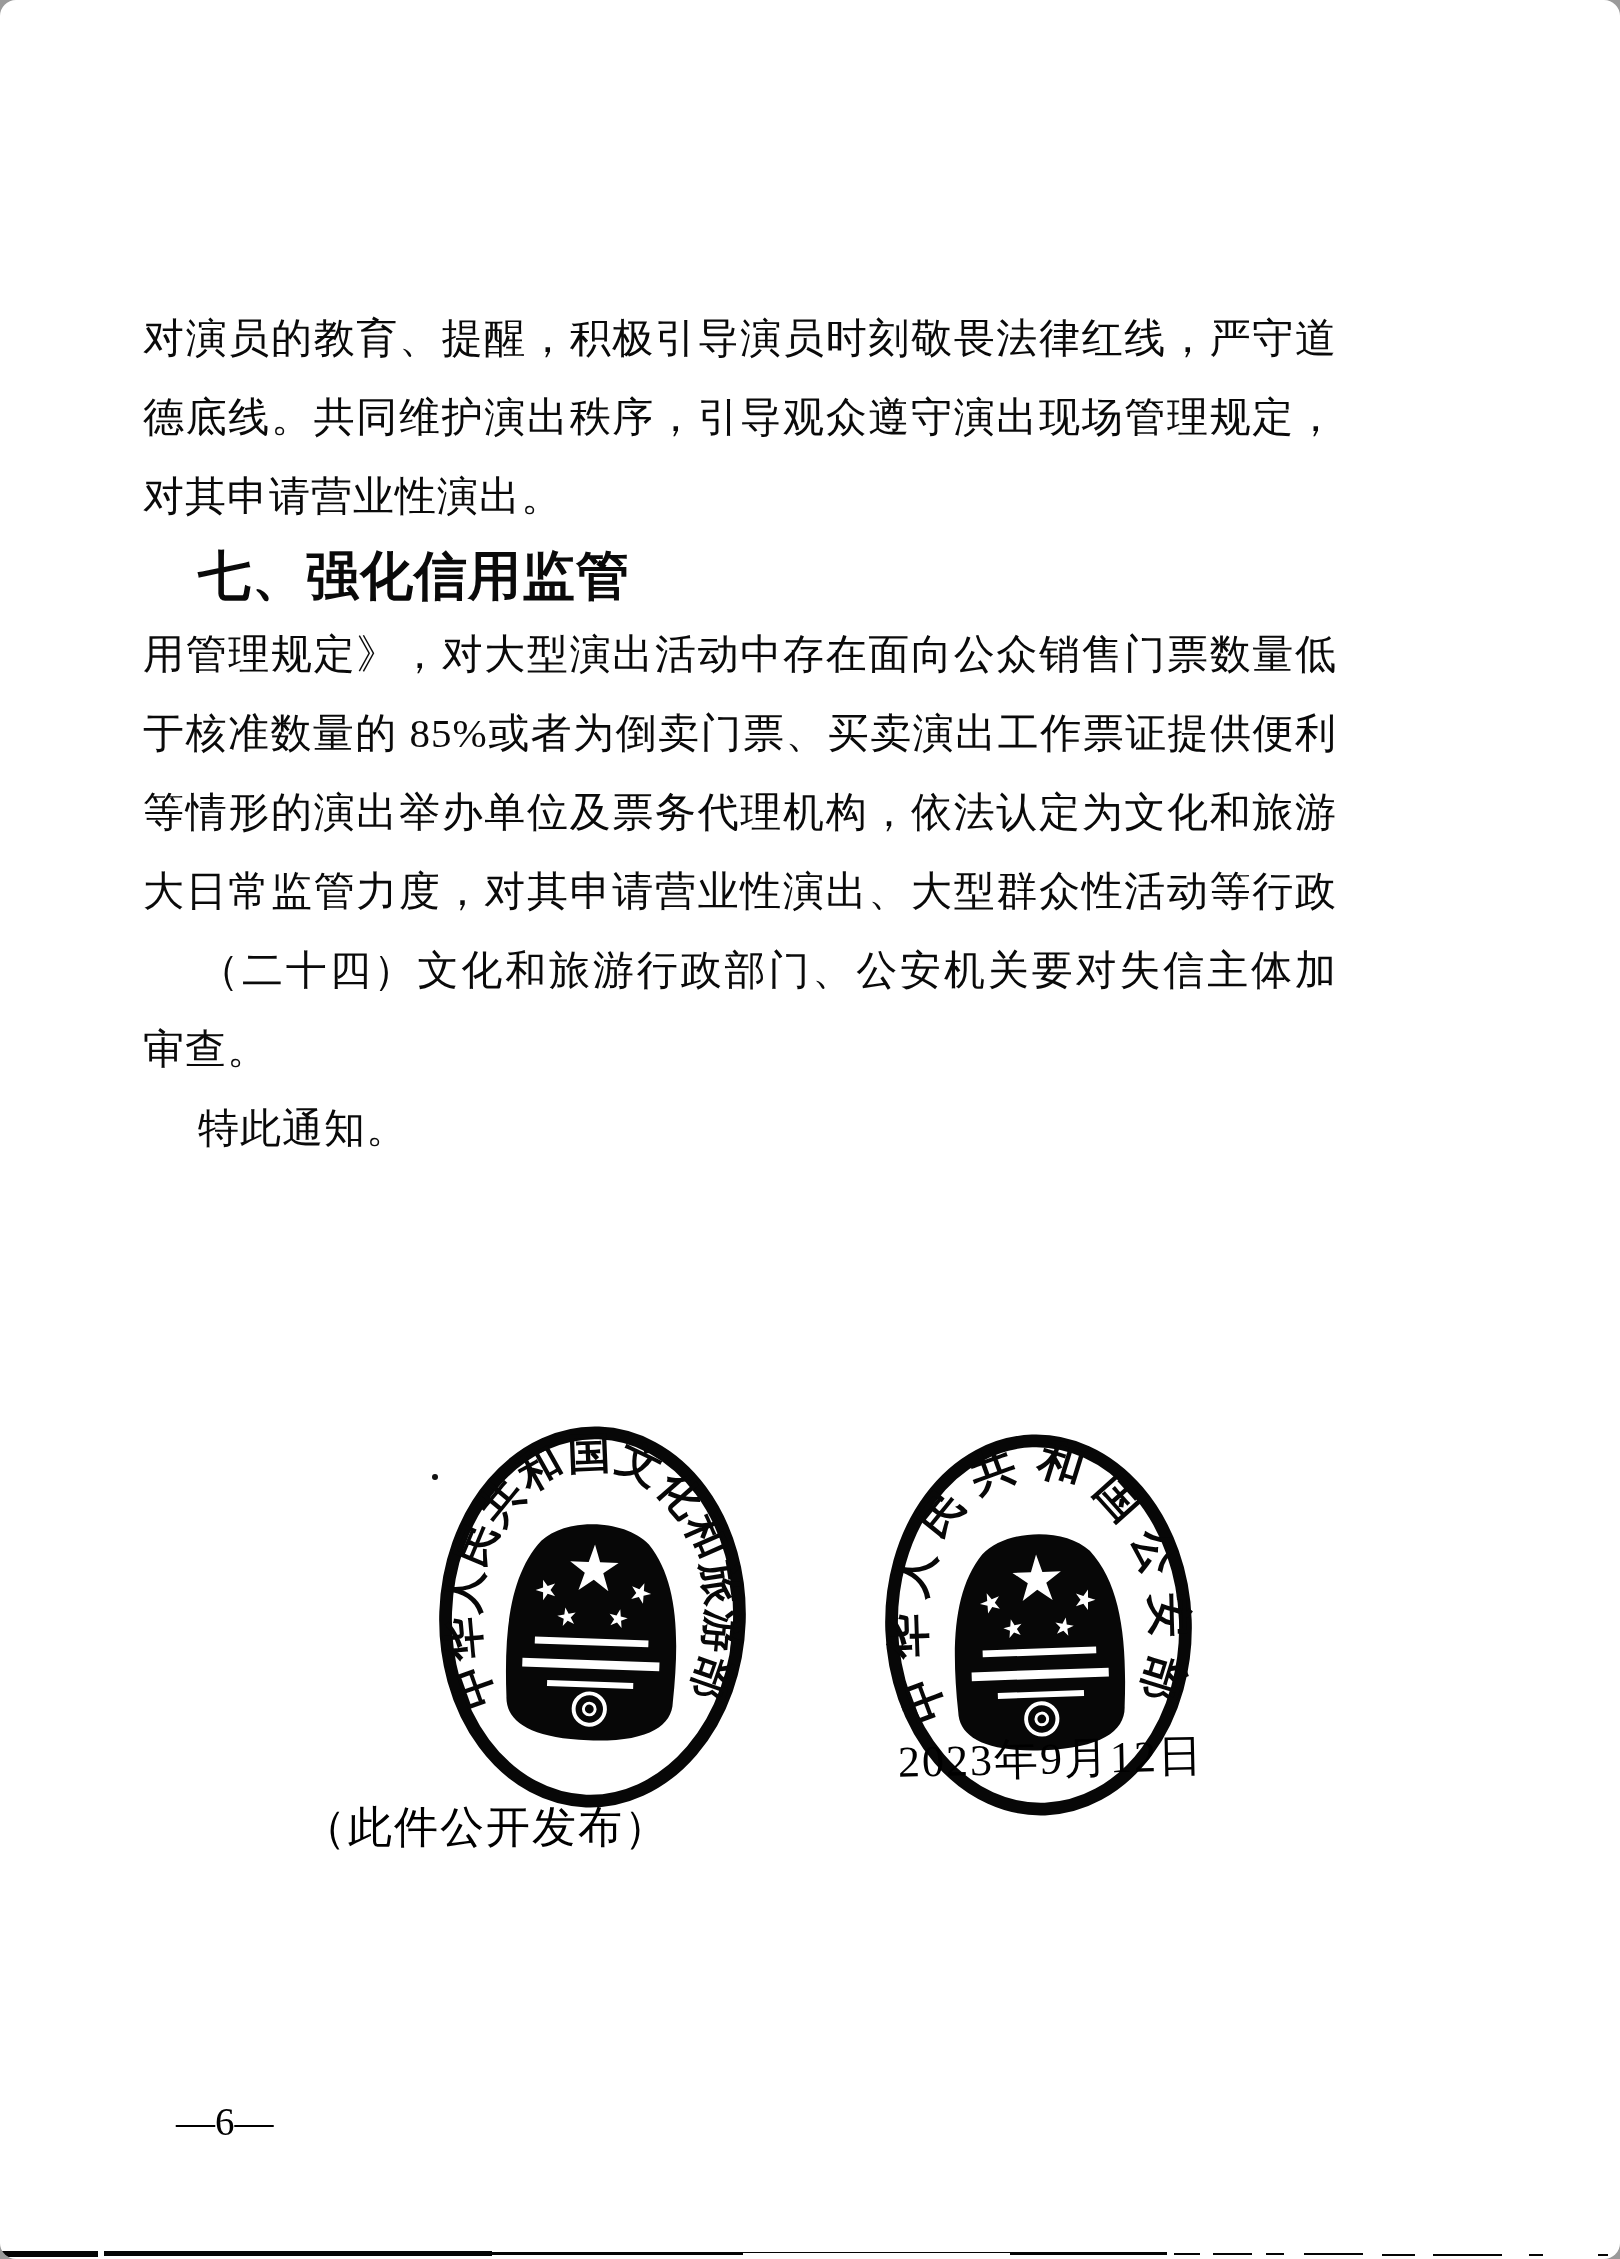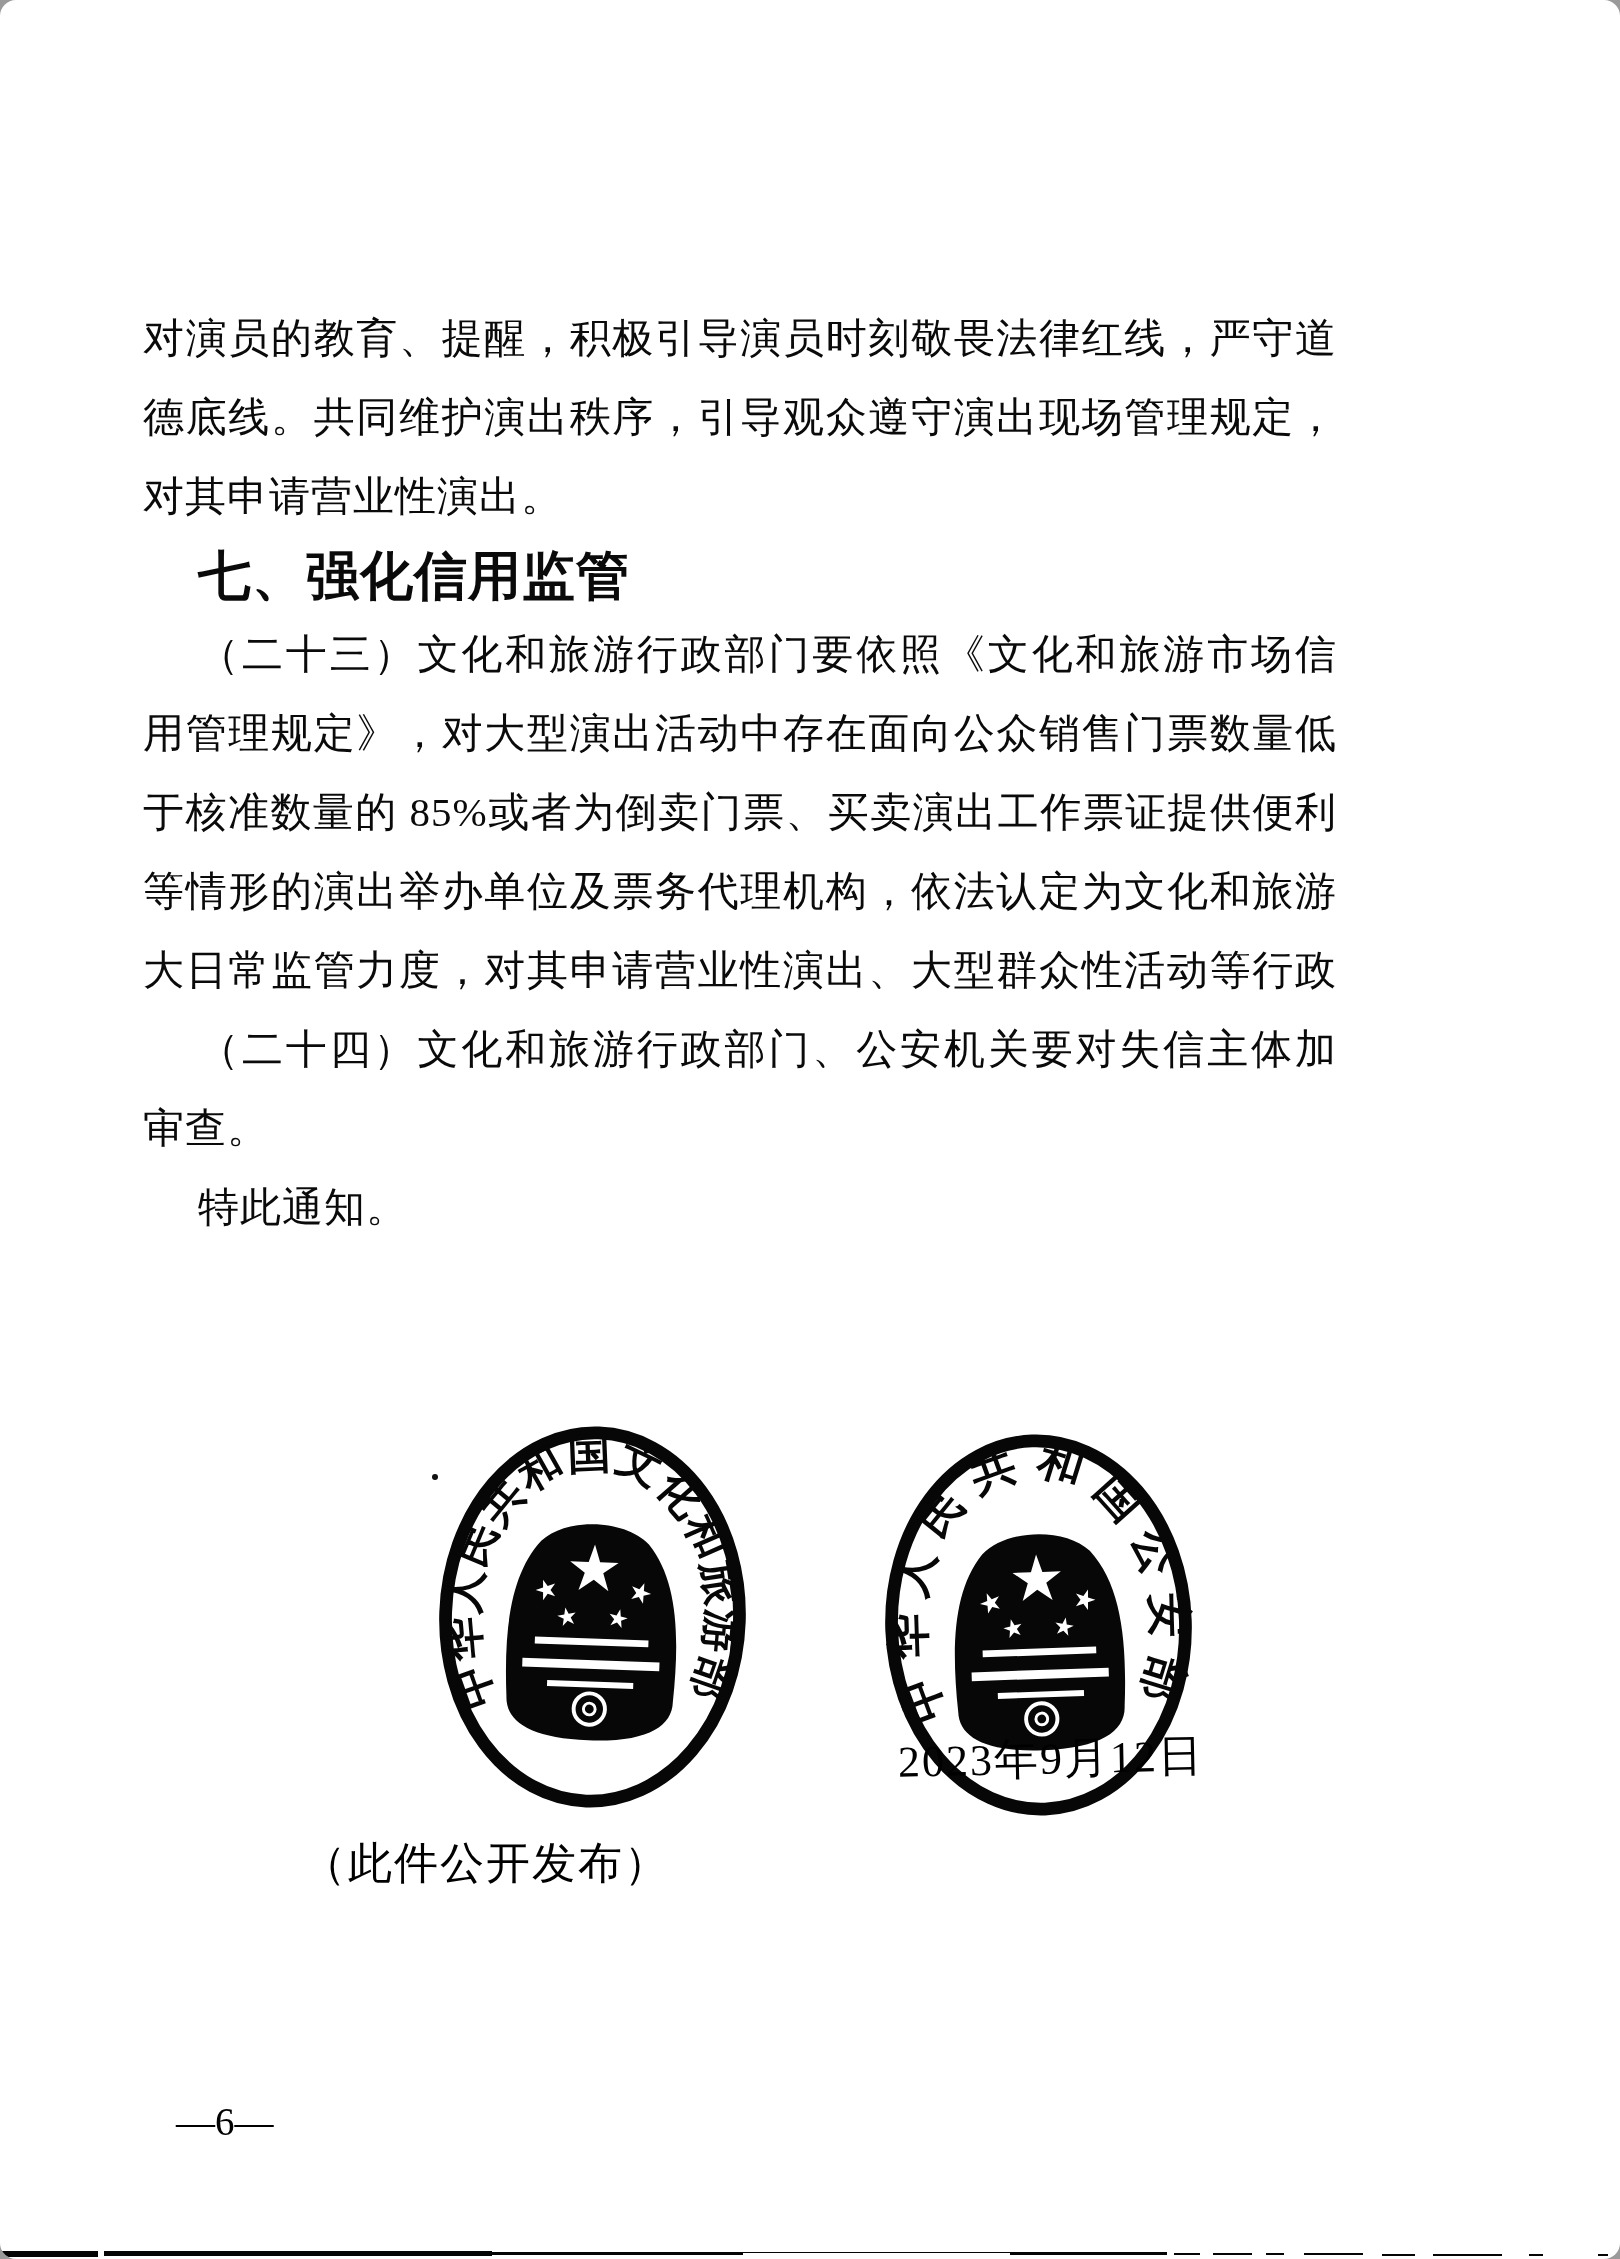--- a/index.html
+++ b/index.html
@@ -49,21 +49,20 @@
     white-space:nowrap;
     z-index:6;
   }
   .release-note{
     position:absolute;
     left:302px;top:1798px;
     font-size:44px;
     letter-spacing:2px;
     white-space:nowrap;
     z-index:7;
-    margin-top:36px;
   }
   .page-number{
     position:absolute;
     left:176px;top:2099px;
     font-size:39px;
     letter-spacing:0;
     white-space:nowrap;
   }
   .speck{
     position:absolute;
@@ -94,21 +93,20 @@
         <circle cx="0" cy="80" r="6" fill="none" stroke="#fff" stroke-width="3"></circle>
       </g>
     </defs>
   </svg>
 
   <div class="text-block">
     <div class="tline just">对演员的教育、提醒，积极引导演员时刻敬畏法律红线，严守道</div>
     <div class="tline just">德底线。共同维护演出秩序，引导观众遵守演出现场管理规定，</div>
     <div class="tline">对其申请营业性演出。</div>
     <div class="tline heading indent">七、强化信用监管</div>
-    <div class="tline just indent">（二十三）文化和旅游行政部门要依照《文化和旅游市场信</div>
     <div class="tline just">用管理规定》，对大型演出活动中存在面向公众销售门票数量低</div>
     <div class="tline just">于核准数量的 85%或者为倒卖门票、买卖演出工作票证提供便利</div>
     <div class="tline just">等情形的演出举办单位及票务代理机构，依法认定为文化和旅游</div>
     <div class="tline just">大日常监管力度，对其申请营业性演出、大型群众性活动等行政</div>
     <div class="tline just indent">（二十四）文化和旅游行政部门、公安机关要对失信主体加</div>
     <div class="tline">审查。</div>
     <div class="tline indent">特此通知。</div>
   </div>
 
   <div class="seal" style="left:426px;top:1419px;">

